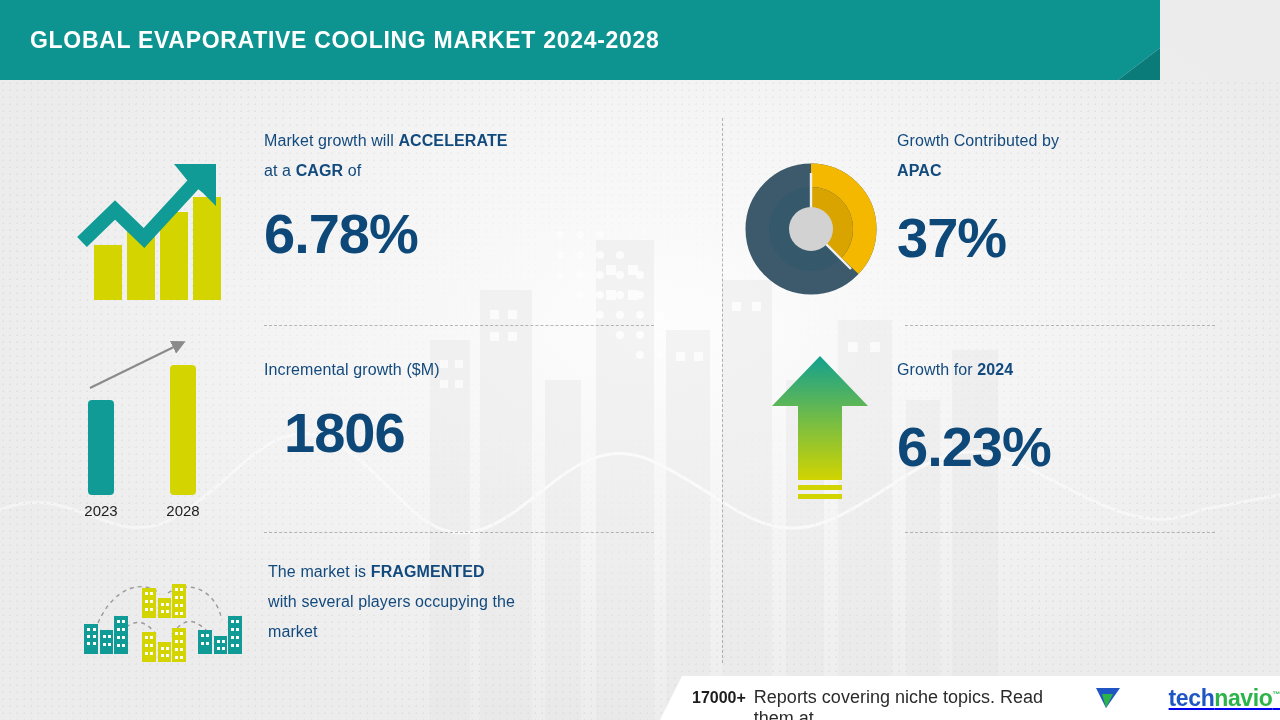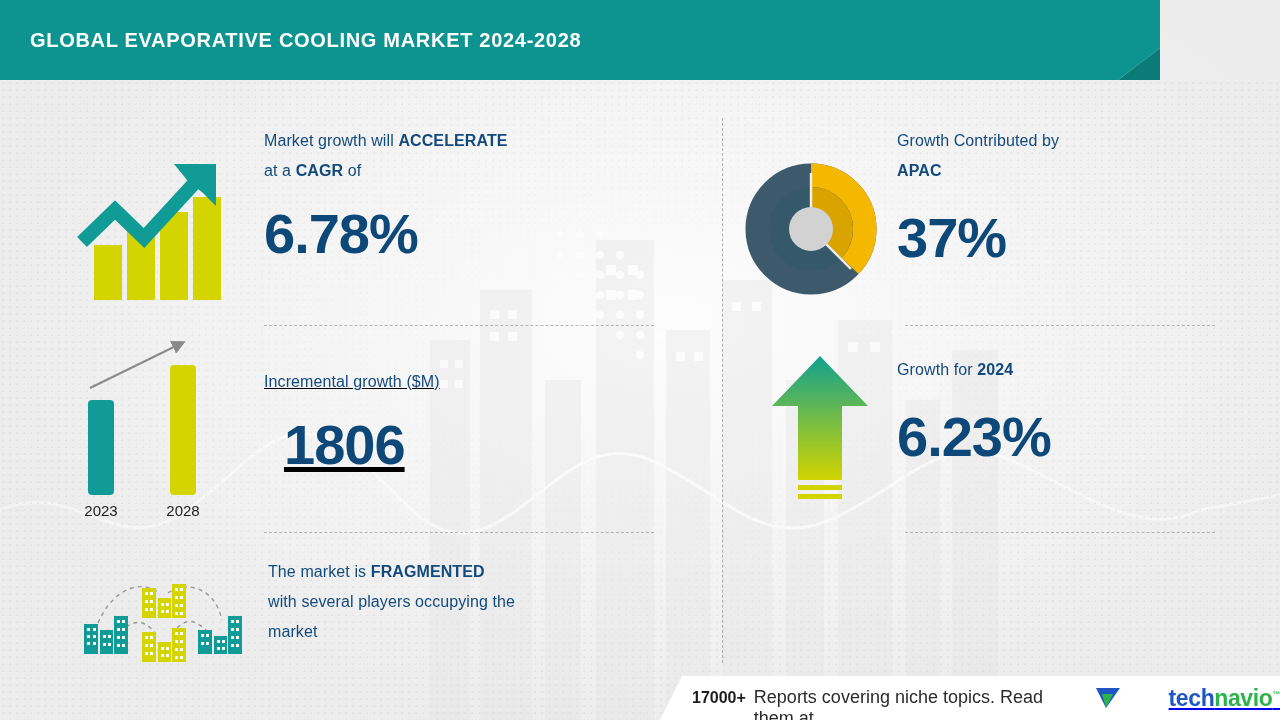--- a/index.html
+++ b/index.html
@@ -39,21 +39,21 @@
   }
   #header .fold {
     position:absolute; left:1118px; top:48px; width:42px; height:32px;
     background:#0a7b78;
     clip-path:polygon(42px 0, 42px 32px, 0 32px);
   }
   #header-title {
     position:absolute; left:30px; top:0; height:80px;
     display:flex; align-items:center;
     color:#ffffff;
-    font-size:20px; font-weight:bold; letter-spacing:.7px;
+    font-size:23px; font-weight:bold; letter-spacing:.7px;
   }
 
   
   .v-divider {
     position:absolute; left:722px; top:118px; width:0; height:545px;
     border-left:1.5px dashed #9a9a9a; opacity:.75; z-index:3;
   }
   .h-divider {
     position:absolute; height:0;
     border-top:1.5px dashed #9a9a9a; opacity:.7; z-index:3;
@@ -78,30 +78,30 @@
     line-height:84px;
     letter-spacing:-1px;
   }
 
   
   .panel { position:absolute; z-index:4; }
 
   #panel-cagr      { left:264px; top:126px; width:400px; }
   #panel-cagr .big-number { margin-top:6px; margin-left:0; }
 
-  #panel-incr      { left:264px; top:367px; width:400px;text-decoration:underline; }
+  #panel-incr      { left:264px; top:355px; width:400px; }
   #panel-incr .big-number { margin-top:6px; margin-left:20px; }
 
   #panel-frag      { left:268px; top:557px; width:420px; }
 
   #panel-apac      { left:897px; top:126px; width:330px; }
   #panel-apac .big-number { margin-top:10px; }
 
   #panel-2024      { left:897px; top:355px; width:330px; }
-  #panel-2024 .big-number { margin-top:10px; }
+  #panel-2024 .big-number { margin-top:20px; }
 
   
   .icon { position:absolute; z-index:4; }
   #icon-growth-chart { left:70px;  top:150px; width:170px; height:150px; }
   #icon-bars-compare { left:62px;  top:330px; width:180px; height:195px; }
   #icon-city         { left:60px;  top:560px; width:195px; height:105px; }
   #icon-donut        { left:745px; top:163px; width:132px; height:132px; }
   #icon-arrow-up     { left:768px; top:352px; width:104px; height:155px; }
 
   

